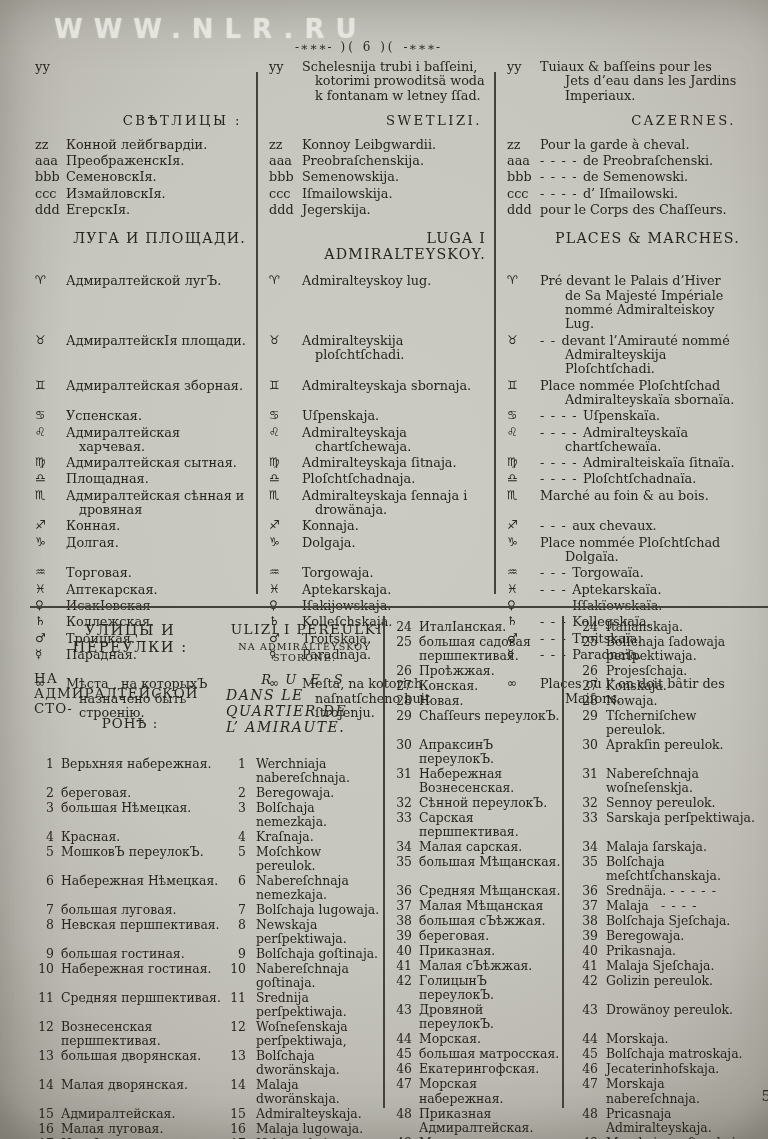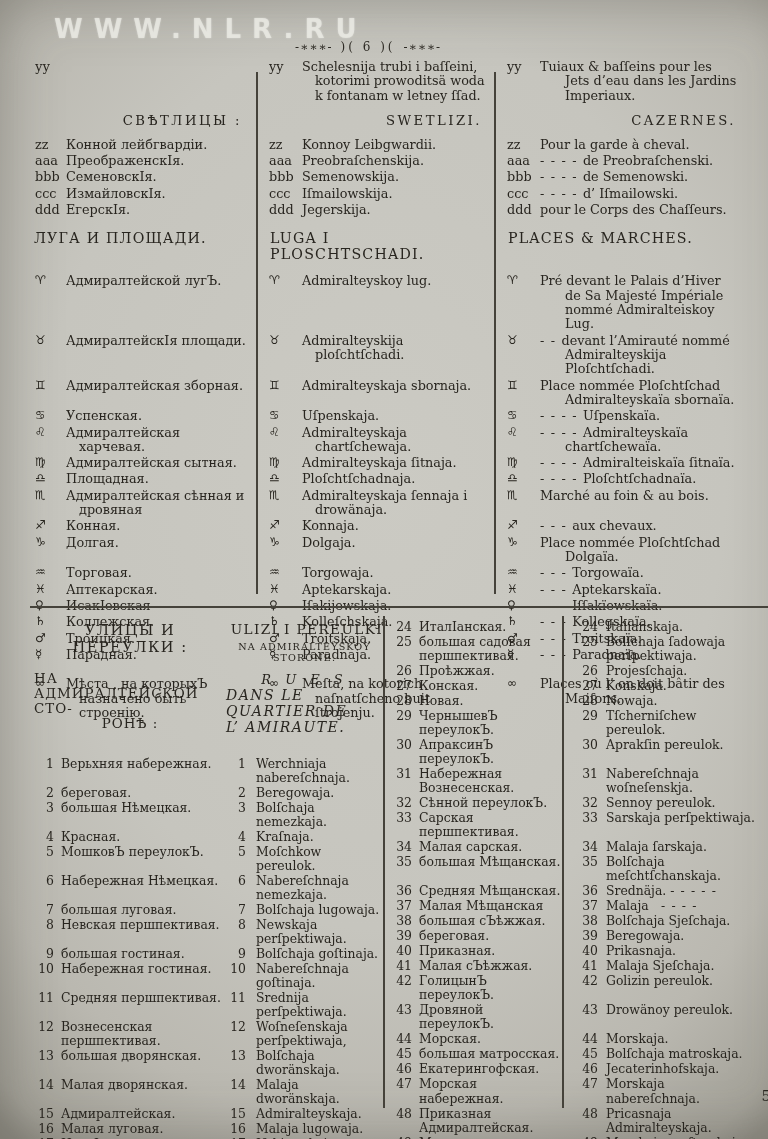--- a/index.html
+++ b/index.html
@@ -23,21 +23,21 @@
   .c1{padding-right:10px;}
   .c2{padding-left:14px;padding-right:8px;}
   .c3{padding-left:14px;}
   .k{position:absolute;left:0;top:0;width:30px;}
   .c1 .k{left:1px;}
   .c2 .k,.c3 .k{left:13px;}
   .t{display:block;margin-left:32px;padding-left:13px;text-indent:-13px;}
   .c3 .t{margin-left:32px;padding-left:25px;text-indent:-25px;}
   .sym{font-family:"DejaVu Sans","Liberation Sans",sans-serif;font-size:12px;}
   .schead{text-align:right;font-size:13.2px;letter-spacing:2.5px;margin:9px 4px 7px;}
-  .bighead{text-align:left;font-size:14.2px;letter-spacing:1.2px;margin:12px 0 9px;}
+  .bighead{text-align:right;font-size:14.2px;letter-spacing:1.2px;margin:12px 0 9px;}
   .noterow .cell{margin-top:13px;}
 
   .bottom{position:absolute;left:34px;top:618px;width:724px;}
   .grid-a{position:absolute;left:0;top:0;width:349px;}
   .head-a{display:grid;grid-template-columns:192px 157px;min-height:104px;margin-bottom:22px;}
   .hr1{font-size:14.6px;letter-spacing:1.5px;margin:3px 0 16px;text-align:center;}
   .hr2{font-size:13.4px;letter-spacing:1px;text-align:left;}
   .hr3{font-size:13.4px;letter-spacing:1px;text-align:center;}
   .ht1{font-size:13.6px;letter-spacing:1.4px;text-align:right;margin:3px 0 4px;}
   .ht2{font-size:9.6px;letter-spacing:1.1px;text-align:center;margin-bottom:9px;}
@@ -150,21 +150,21 @@
             <span class="k">ddd</span>
             <span class="t">Jegerskija.</span>
           </div>
         <div class="cell c3">
             <span class="k">ddd</span>
             <span class="t">pour le Corps des Chaſſeurs.</span>
           </div>
       </div></div>
 
     <div class="cell c1 bighead">ЛУГА И ПЛОЩАДИ.</div>
-    <div class="cell c2 bighead">LUGA I PLOSCHTSCHADI.</div>
+    <div class="cell c2 bighead">LUGA I ADMIRALTEYSKOY.</div>
     <div class="cell c3 bighead">PLACES &amp; MARCHES.</div>
 
     <div style="display:contents">
       
     <div class="trow">
         <div class="cell c1">
             <span class="k sym">♈</span>
             <span class="t">Адмиралтейской лугЪ.</span>
           </div>
         <div class="cell c2">
@@ -525,21 +525,21 @@
         </div>
           <div class="srow">
           <div class="scell s1"><span class="n">27</span><span>Конская.</span></div>
           <div class="scell s2"><span class="n">27</span><span>Konskaja.</span></div>
         </div>
           <div class="srow">
           <div class="scell s1"><span class="n">28</span><span>Новая.</span></div>
           <div class="scell s2"><span class="n">28</span><span>Nowaja.</span></div>
         </div>
           <div class="srow">
-          <div class="scell s1"><span class="n">29</span><span>ЧернышевЪ переулокЪ.</span></div>
+          <div class="scell s1"><span class="n">29</span><span>Chaſſeurs переулокЪ.</span></div>
           <div class="scell s2"><span class="n">29</span><span>Tſcherniſchew pereulok.</span></div>
         </div>
           <div class="srow">
           <div class="scell s1"><span class="n">30</span><span>АпраксинЪ переулокЪ.</span></div>
           <div class="scell s2"><span class="n">30</span><span>Aprakſin pereulok.</span></div>
         </div>
           <div class="srow">
           <div class="scell s1"><span class="n">31</span><span>Набережная Вознесенская.</span></div>
           <div class="scell s2"><span class="n">31</span><span>Nabereſchnaja woſneſenskja.</span></div>
         </div>

